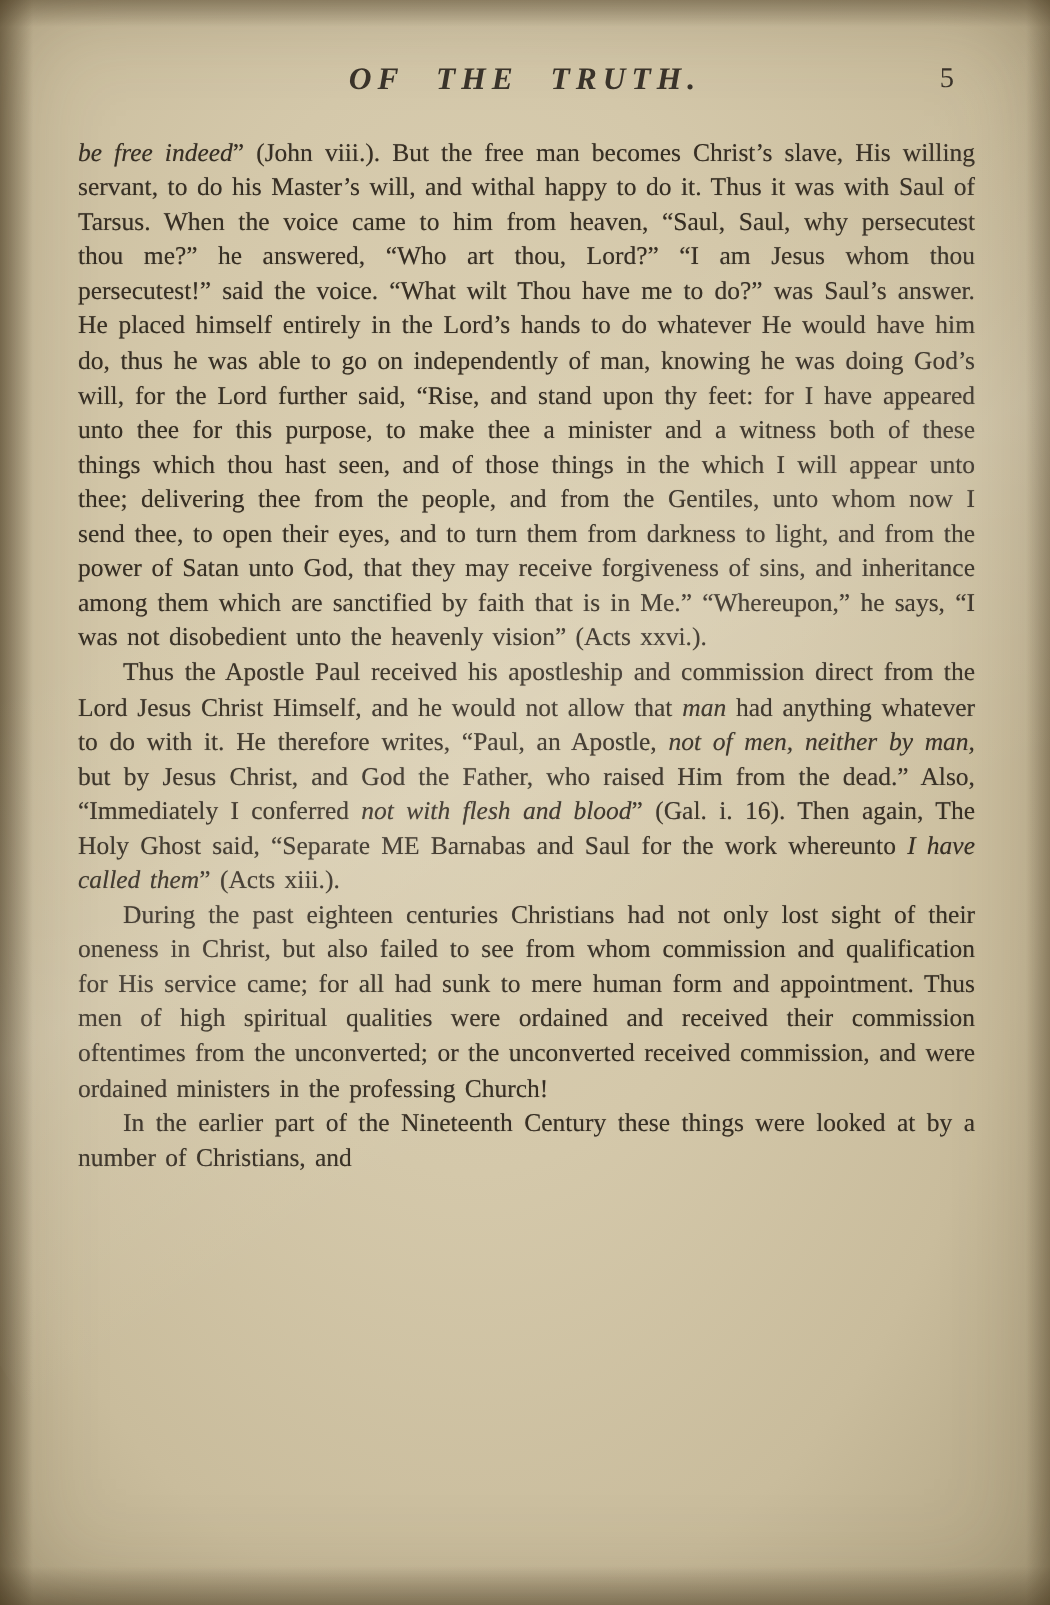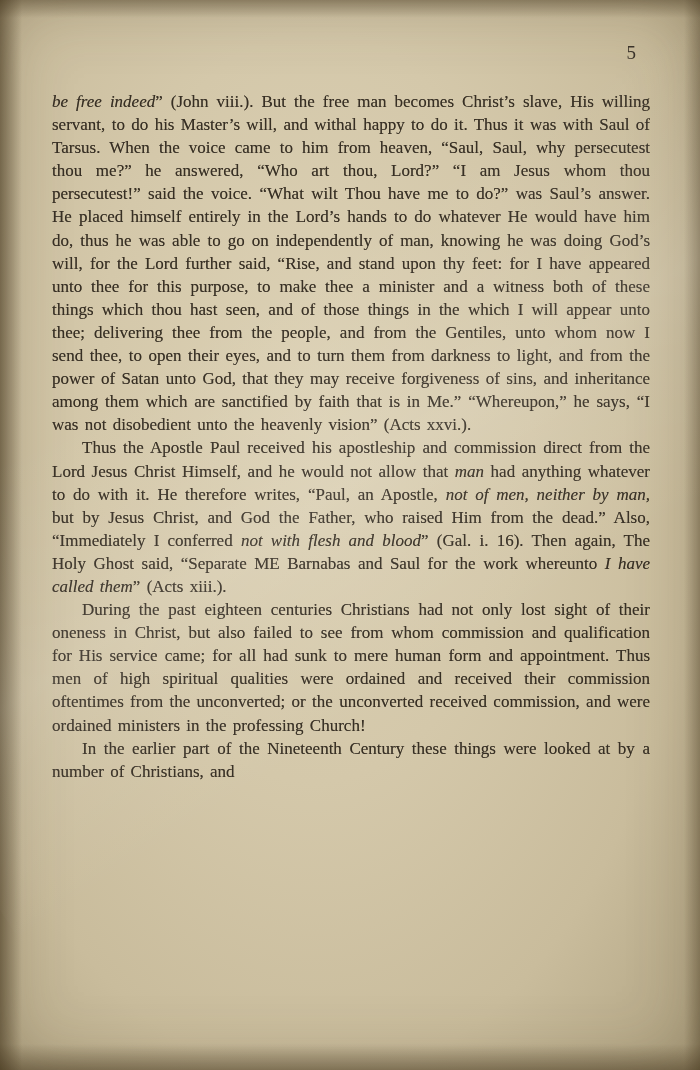--- a/index.html
+++ b/index.html
@@ -78,20 +78,21 @@
   }
   .it {
     font-style: italic;
   }
 </style>
 </head>
 <body>
 
 <div class="page">
   <div class="running-header">
+    <div class="running-title">OF THE TRUTH.</div>
     <div class="page-number">5</div>
   </div>
   <div class="page-body">
       <p><span class="it">be free indeed</span><span>” (John viii.).  But the free man becomes Christ’s slave, His willing servant, to do his Master’s will, and withal happy to do it.  Thus it was with Saul of Tarsus.  When the voice came to him from heaven, “Saul, Saul, why persecutest thou me?” he answered, “Who art thou, Lord?”  “I am Jesus whom thou persecutest!” said the voice.  “What wilt Thou have me to do?” was Saul’s answer.  He placed himself entirely in the Lord’s hands to do whatever He would have him do, thus he was able to go on independently of man, knowing he was doing God’s will, for the Lord further said, “Rise, and stand upon thy feet: for I have appeared unto thee for this purpose, to make thee a minister and a witness both of these things which thou hast seen, and of those things in the which I will appear unto thee; delivering thee from the people, and from the Gentiles, unto whom now I send thee, to open their eyes, and to turn them from darkness to light, and from the power of Satan unto God, that they may receive forgiveness of sins, and inheritance among them which are sanctified by faith that is in Me.”  “Whereupon,” he says, “I was not disobedient unto the heavenly vision” (Acts xxvi.).</span></p>
       <p class="indent"><span>Thus the Apostle Paul received his apostleship and commission direct from the Lord Jesus Christ Himself, and he would not allow that </span><span class="it">man</span><span> had anything whatever to do with it.  He therefore writes, “Paul, an Apostle, </span><span class="it">not of men, neither by man,</span><span> but by Jesus Christ, and God the Father, who raised Him from the dead.”  Also, “Immediately I conferred </span><span class="it">not with flesh and blood</span><span>” (Gal. i. 16).  Then again, The Holy Ghost said, “Separate ME Barnabas and Saul for the work whereunto </span><span class="it">I have called them</span><span>” (Acts xiii.).</span></p>
       <p class="indent"><span>During the past eighteen centuries Christians had not only lost sight of their oneness in Christ, but also failed to see from whom commission and qualification for His service came; for all had sunk to mere human form and appointment.  Thus men of high spiritual qualities were ordained and received their commission oftentimes from the unconverted; or the unconverted received commission, and were ordained ministers in the professing Church!</span></p>
       <p class="indent"><span>In the earlier part of the Nineteenth Century these things were looked at by a number of Christians, and</span></p>
     </div>
 </div>
 

